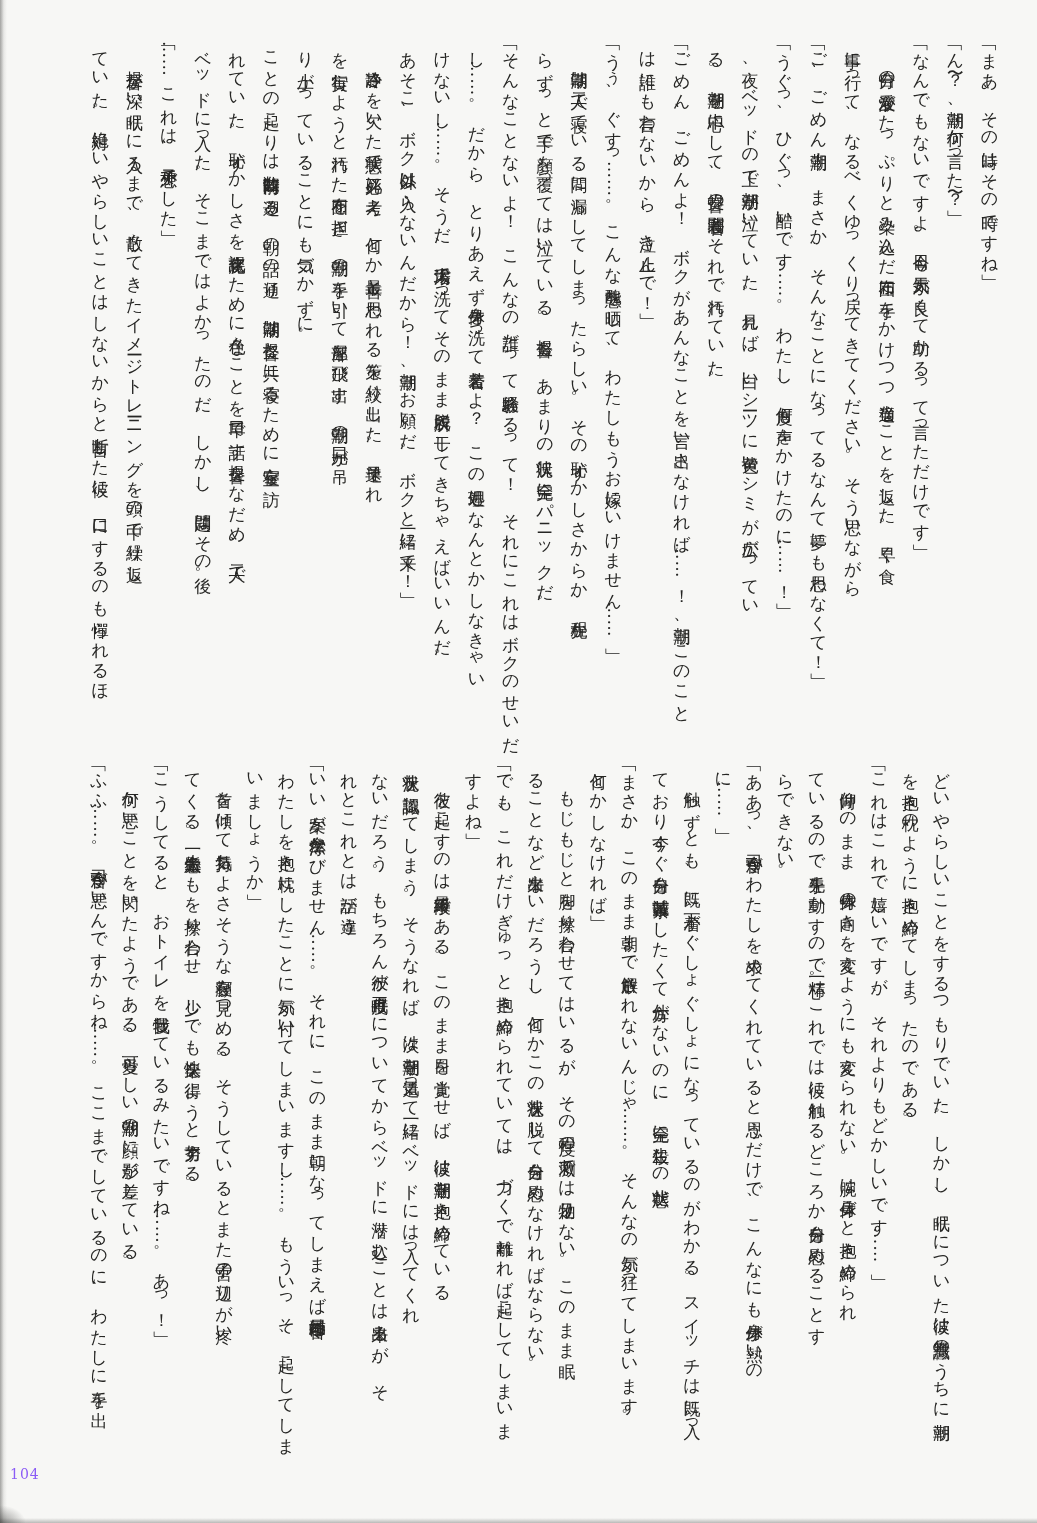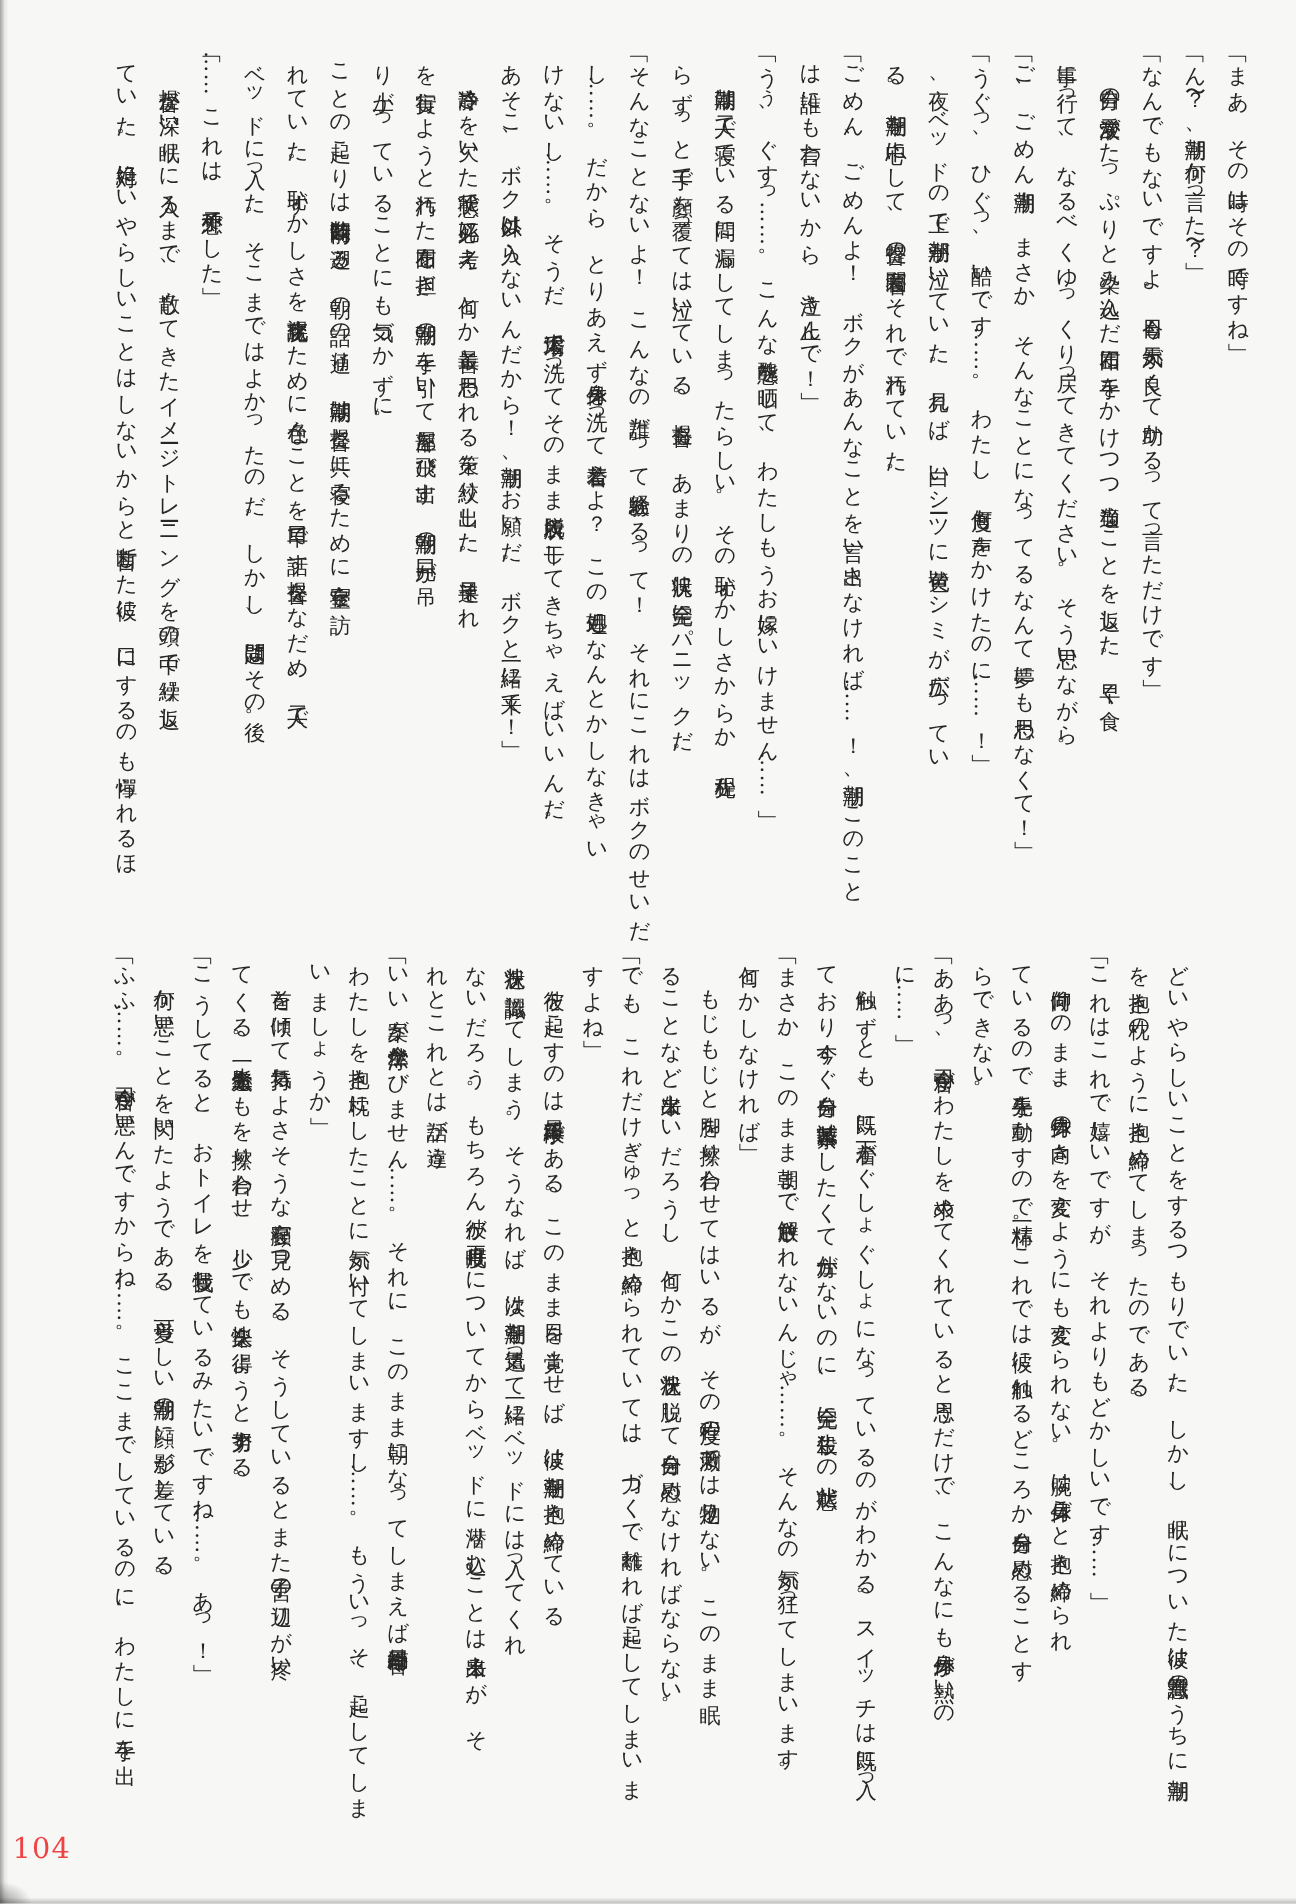--- a/index.html
+++ b/index.html
@@ -59,23 +59,23 @@
   .block-bottom {
     top: 761px;
     right: 80px;
     height: 712px;
     line-height: 31.2px;
   }
   .page-number {
     position: absolute;
     left: 10px;
     top: 1466px;
-    font-size: 23px;
+    font-size: 14px;
     letter-spacing: 1px;
-    color: #ef4444;
+    color: #8b5cf6;
   }
 </style>
 </head>
 <body>
 
 <div class="page">
   <div class="text-block block-top">
       <div class="tline">「まあ、その時はその時ですね」</div>
       <div class="tline">「ん〜？　朝潮、何か言った〜？」</div>
       <div class="tline">「なんでもないですよ。今日も天気が良くて助かるって言っただけです」</div>

